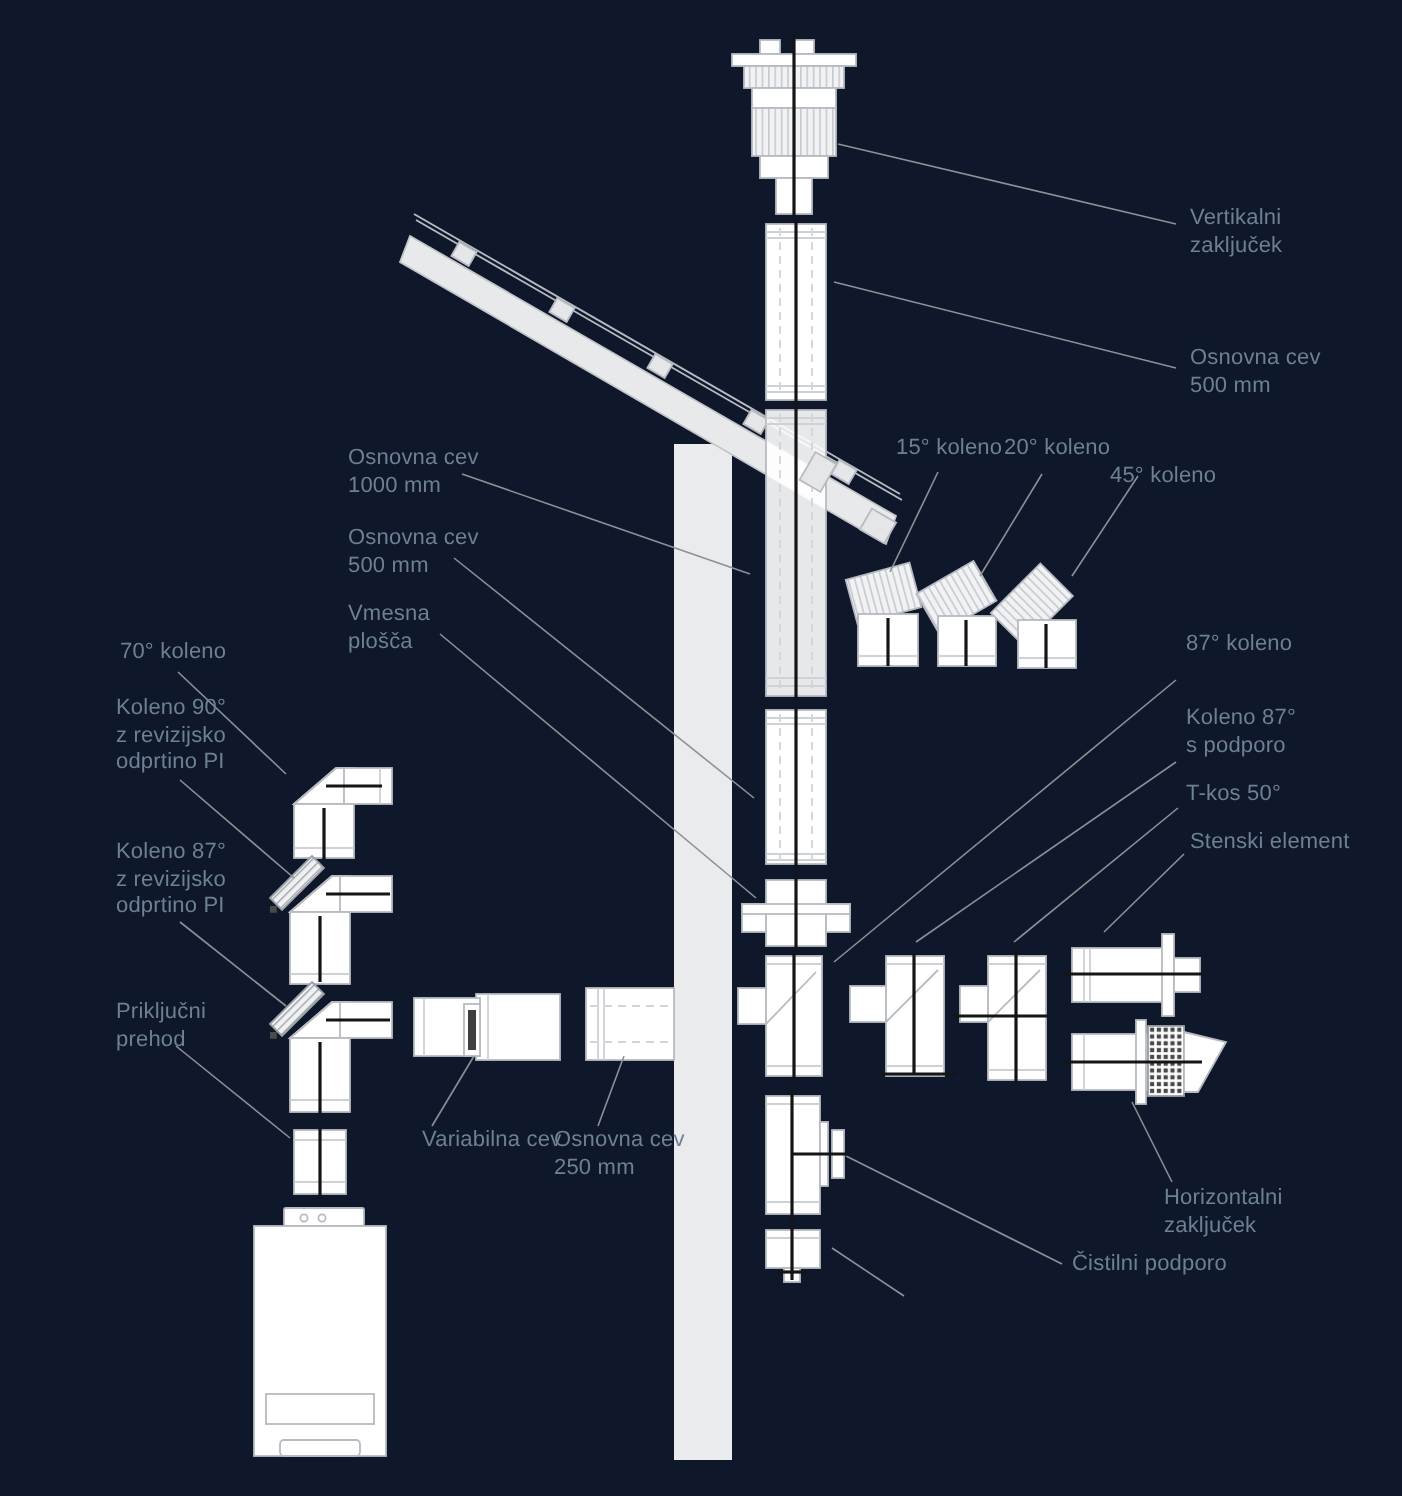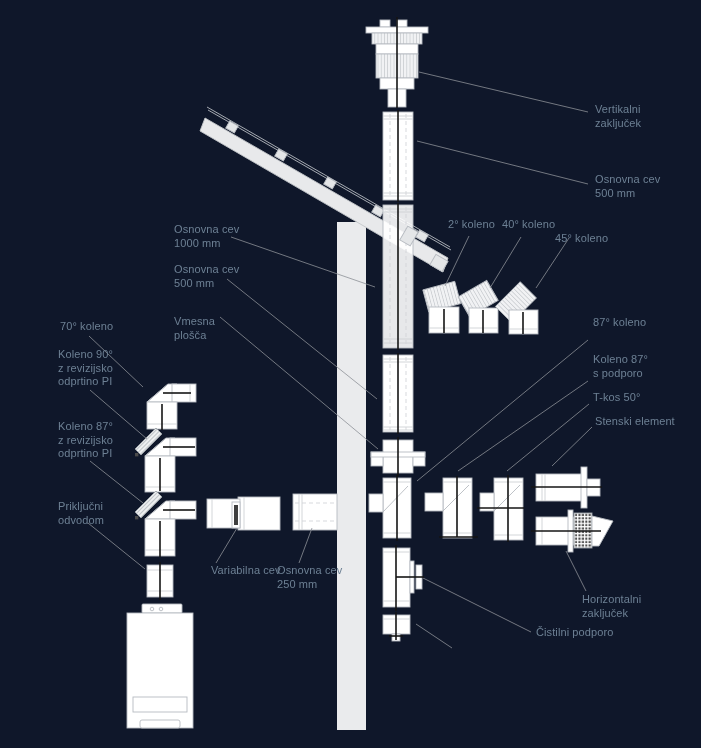--- a/index.html
+++ b/index.html
@@ -304,43 +304,43 @@
     <line x1="444" y1="309" x2="444" y2="333"></line>
     <line x1="483" y1="310" x2="483" y2="333"></line>
     <line x1="523" y1="312" x2="523" y2="334"></line>
   </g>
 </svg>
 
 <div class="lbl" style="left:595px;top:103px">Vertikalni
 zaključek</div>
 <div class="lbl" style="left:595px;top:173px">Osnovna cev
 500 mm</div>
-<div class="lbl" style="left:448px;top:218px">2° koleno</div>
-<div class="lbl" style="left:502px;top:218px">40° koleno</div>
+<div class="lbl" style="left:448px;top:218px">15° koleno</div>
+<div class="lbl" style="left:502px;top:218px">20° koleno</div>
 <div class="lbl" style="left:555px;top:232px">45° koleno</div>
 <div class="lbl" style="left:593px;top:316px">87° koleno</div>
 <div class="lbl" style="left:593px;top:353px">Koleno 87°
 s podporo</div>
 <div class="lbl" style="left:593px;top:391px">T-kos 50°</div>
 <div class="lbl" style="left:595px;top:415px">Stenski element</div>
 <div class="lbl" style="left:174px;top:223px">Osnovna cev
 1000 mm</div>
 <div class="lbl" style="left:174px;top:263px">Osnovna cev
 500 mm</div>
-<div class="lbl" style="left:174px;top:315px">Vmesna
+<div class="lbl" style="left:174px;top:301px">Vmesna
 plošča</div>
 <div class="lbl" style="left:60px;top:320px">70° koleno</div>
 <div class="lbl" style="left:58px;top:348px">Koleno 90°
 z revizijsko
 odprtino PI</div>
 <div class="lbl" style="left:58px;top:420px">Koleno 87°
 z revizijsko
 odprtino PI</div>
 <div class="lbl" style="left:58px;top:500px">Priključni
-odvodom</div>
+prehod</div>
 <div class="lbl" style="left:211px;top:564px">Variabilna cev</div>
 <div class="lbl" style="left:277px;top:564px">Osnovna cev
 250 mm</div>
 <div class="lbl" style="left:582px;top:593px">Horizontalni
 zaključek</div>
 <div class="lbl" style="left:536px;top:626px">Čistilni podporo</div>
 
 </div>
 
 </body></html>

